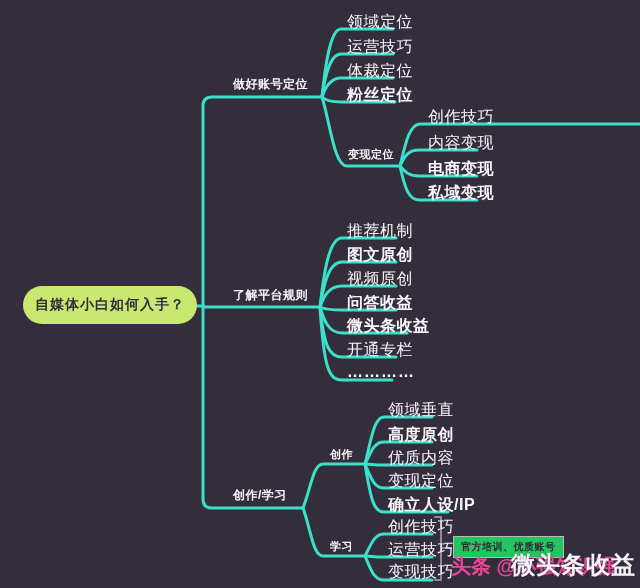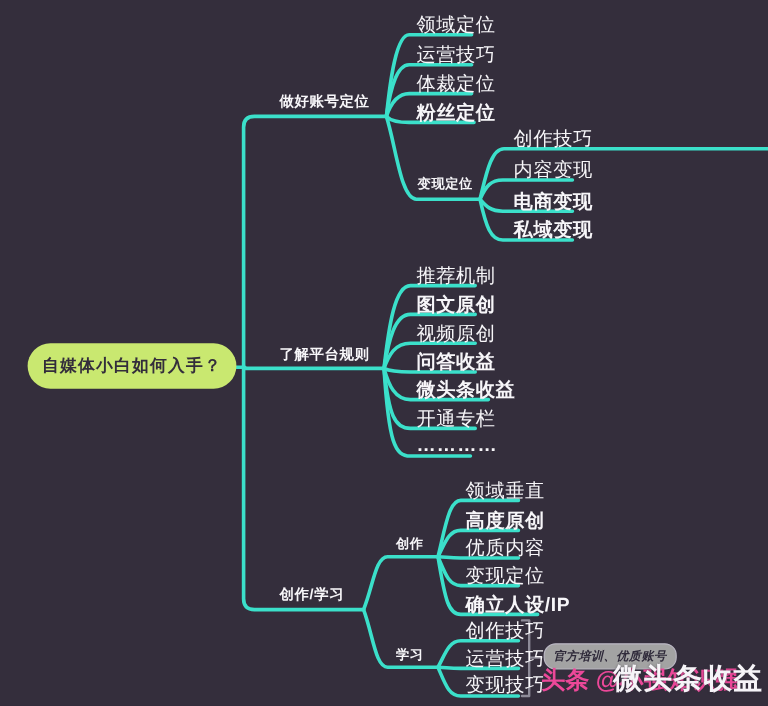--- a/index.html
+++ b/index.html
@@ -16,23 +16,23 @@
   .leaf.b{font-weight:700;}
   .dots{font-weight:700;letter-spacing:1px;}
   .root{
     position:absolute;left:23px;top:286px;width:174px;height:38px;
     background:#c9e870;border-radius:19px;
     display:flex;align-items:center;justify-content:center;
     font-size:14px;font-weight:700;color:#332d3b;letter-spacing:1px;
   }
   .callout{
     position:absolute;left:453px;top:536px;
-    background:#a3a3a3;border:1px solid #b9b6c2;border-radius:10px;
+    background:#22c55e;border:1px solid #b9b6c2;border-radius:0;
     padding:3px 7px;font-size:10px;font-weight:700;color:#2f2a3a;
-    white-space:nowrap;letter-spacing:.5px;font-style:italic;
+    white-space:nowrap;letter-spacing:.5px;
   }
   .watermark{position:absolute;left:451px;top:553px;white-space:nowrap;font-weight:700;}
   .wm-grey{color:#ec4899;font-size:20px;}
   .wm-stack{position:relative;display:inline-block;}
   .wm-overlay{
     position:absolute;left:-5px;top:-4px;color:#f6f4f8;font-size:24px;
     letter-spacing:1px;text-shadow:0 0 2px rgba(52,46,60,.6);
   }
 </style>
 </head>

